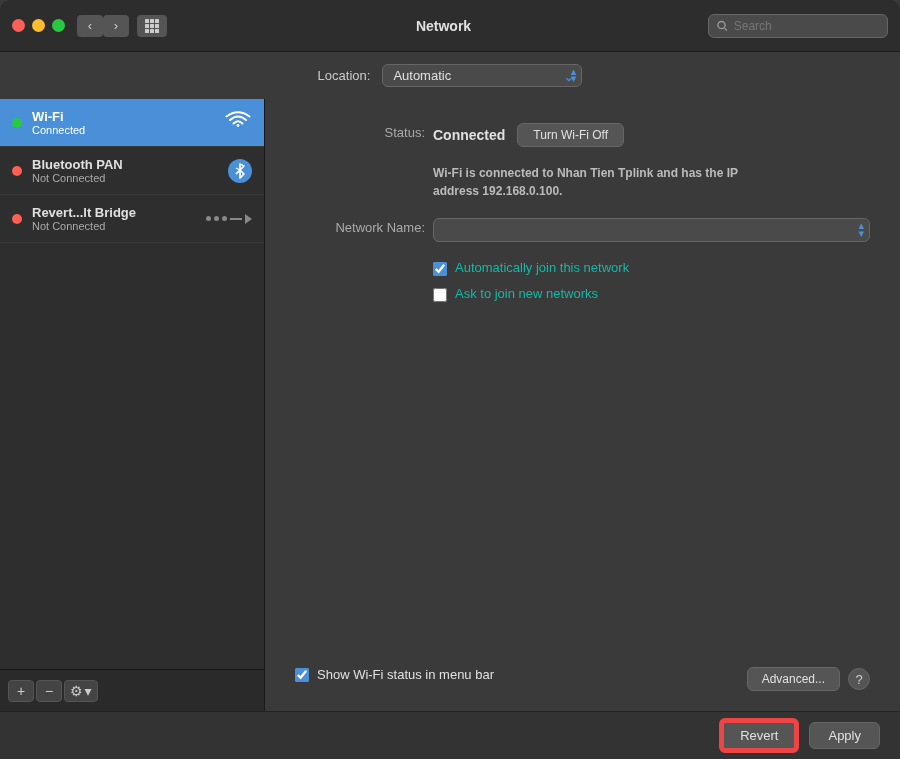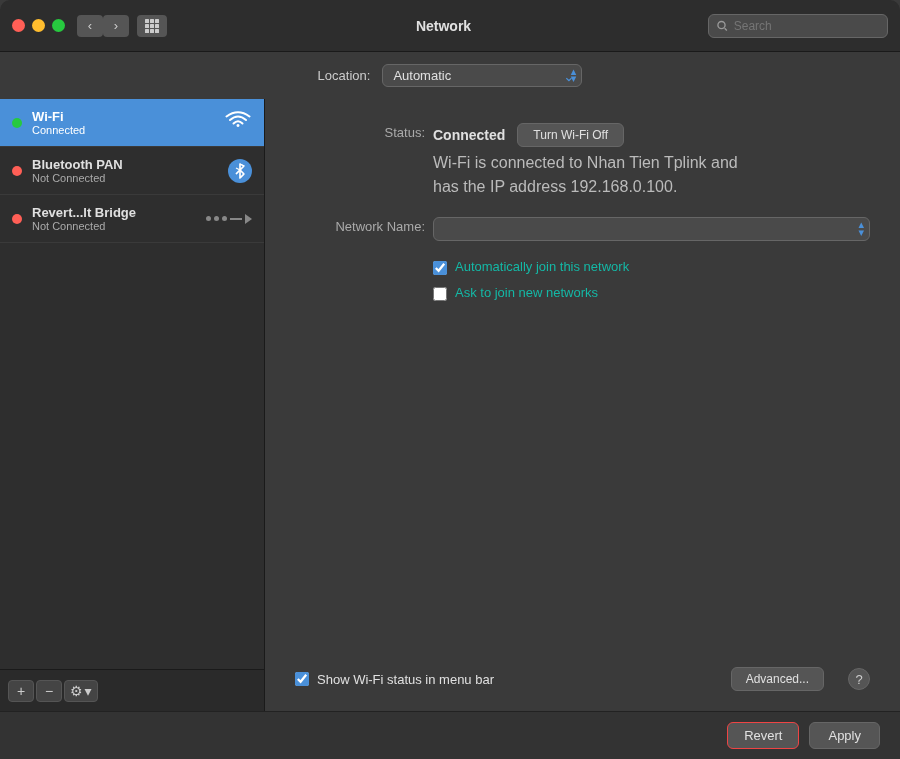--- a/index.html
+++ b/index.html
@@ -295,25 +295,26 @@
       border: 1px solid #666;
       border-radius: 6px;
       padding: 4px 15px;
       color: #e0e0e0;
       font-size: 12px;
       cursor: pointer;
       white-space: nowrap;
     }
 
     .status-description {
-      font-size: 16px;
+      font-size: 12px;
       color: #bbb;
-      margin-top: 4px;
+      margin-top: 17px;
       max-width: 320px;
       line-height: 1.5;
+      font-weight: bold;
     }
 
     .network-name-select-wrapper {
       position: relative;
       width: 220px;
     }
     .network-name-select {
       background: #4a4a4a;
       border: 1px solid #666;
       border-radius: 6px;
@@ -351,21 +352,21 @@
       max-width: 290px;
       line-height: 1.5;
       margin-left: 22px;
     }
 
     .spacer { flex: 1; }
 
     
     .bottom-bar {
       display: flex;
-      align-items: center;
+      align-items: flex-start;
       margin-top: 12px;
     }
     .show-menubar-row {
       display: flex;
       align-items: center;
       gap: 8px;
     }
     .show-menubar-row input[type="checkbox"] {
       accent-color: #4a90d9;
       width: 14px;
@@ -373,21 +374,21 @@
       cursor: pointer;
     }
     .show-menubar-label {
       font-size: 13px;
       color: #e0e0e0;
     }
 
     .bottom-right-btns {
       margin-left: auto;
       display: flex;
-      gap: 24px;
+      gap: 8px;
       align-items: center;
     }
     .advanced-btn {
       background: #555;
       border: 1px solid #666;
       border-radius: 6px;
       padding: 4px 14px;
       color: #e0e0e0;
       font-size: 12px;
       cursor: pointer;
@@ -414,21 +415,21 @@
       border-top: 1px solid #222;
       display: flex;
       align-items: center;
       justify-content: flex-end;
       padding: 0 20px;
       gap: 10px;
       flex-shrink: 0;
     }
     .revert-btn {
       background: #555;
-      border: 1px solid #ef4444;
+      border: 5px solid #ef4444;
       border-radius: 6px;
       padding: 5px 16px;
       color: #e0e0e0;
       font-size: 13px;
       cursor: pointer;
     }
     .apply-btn {
       background: #555;
       border: 1px solid #666;
       border-radius: 6px;

